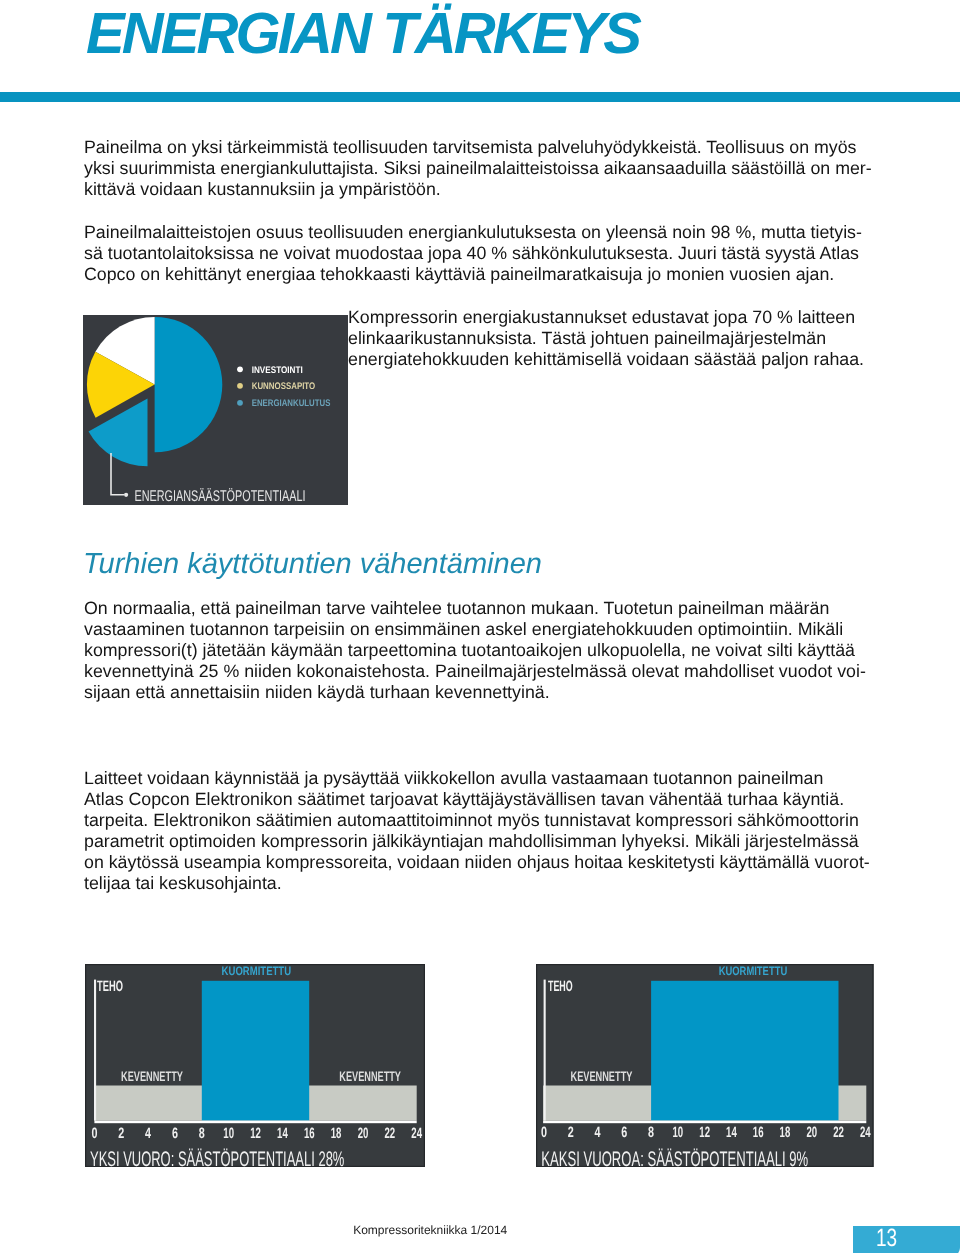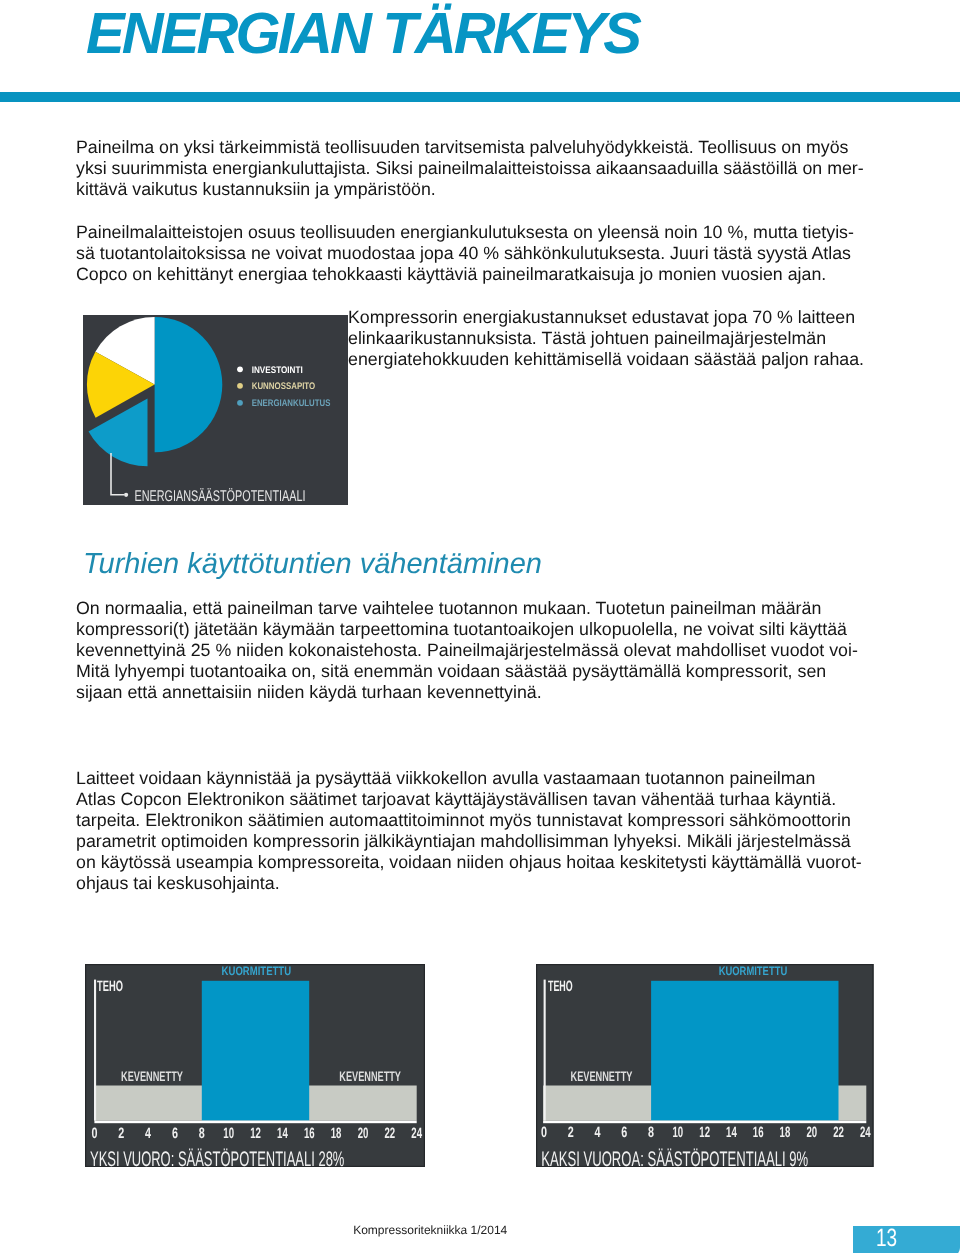--- a/index.html
+++ b/index.html
@@ -1,21 +1,21 @@
 <!DOCTYPE html>
 <html><head>
 <meta charset="utf-8">
 <style>
   html,body{margin:0;padding:0;}
   body{width:960px;height:1258px;background:#ffffff;font-family:"Liberation Sans",sans-serif;-webkit-font-smoothing:antialiased;text-rendering:geometricPrecision;}
   .page{position:relative;width:960px;height:1258px;overflow:hidden;background:#fff;border-radius:11px;}
   .page{filter:opacity(1);}
   .title{position:absolute;left:86px;top:0px;font-size:58px;font-weight:bold;font-style:italic;color:#0795c4;letter-spacing:-2.9px;white-space:nowrap;}
   .rule{position:absolute;left:0;top:92px;width:960px;height:10px;background:#0893c0;}
-  .para{position:absolute;left:76px;width:800px;color:#161616;font-size:17.8px;}
+  .para{position:absolute;left:84px;width:800px;color:#161616;font-size:17.8px;}
   .para .ln{display:block;height:21px;line-height:21px;white-space:nowrap;}
   .subhead{position:absolute;left:83px;color:#1f8bb0;font-style:italic;font-size:29px;white-space:nowrap;line-height:24px;}
   .footer-text{position:absolute;font-size:12px;color:#222;white-space:nowrap;}
   .pagebox{position:absolute;background:#34abd4;}
     .pagenum{position:absolute;color:#fff;font-size:25px;transform:scaleX(0.76);transform-origin:left top;}
   .figure{position:absolute;}
   .pie-legend-label{font-family:"Liberation Sans",sans-serif;font-size:9.6px;font-weight:bold;}
     .pie-callout-label{font-family:"Liberation Sans",sans-serif;font-size:15.5px;fill:#e4e4e4;}
   .bc-title{font-family:"Liberation Sans",sans-serif;font-size:12.3px;font-weight:bold;}
   .bc-axislabel{font-family:"Liberation Sans",sans-serif;font-size:15px;font-weight:bold;}
@@ -26,52 +26,52 @@
 </head>
 <body>
 
 <div class="page">
   <div class="title">ENERGIAN TÄRKEYS</div>
   <div class="rule"></div>
 
   <div class="para" style="top:137px">
     <span class="ln">Paineilma on yksi tärkeimmistä teollisuuden tarvitsemista palveluhyödykkeistä. Teollisuus on myös</span>
     <span class="ln">yksi suurimmista energiankuluttajista. Siksi paineilmalaitteistoissa aikaansaaduilla säästöillä on mer-</span>
-    <span class="ln last">kittävä vaikutus kustannuksiin ja ympäristöön.</span>
+    <span class="ln last">kittävä voidaan kustannuksiin ja ympäristöön.</span>
   </div>
 
   <div class="para" style="top:222px">
-    <span class="ln">Paineilmalaitteistojen osuus teollisuuden energiankulutuksesta on yleensä noin 10 %, mutta tietyis-</span>
+    <span class="ln">Paineilmalaitteistojen osuus teollisuuden energiankulutuksesta on yleensä noin 98 %, mutta tietyis-</span>
     <span class="ln">sä tuotantolaitoksissa ne voivat muodostaa jopa 40 % sähkönkulutuksesta. Juuri tästä syystä Atlas</span>
     <span class="ln last">Copco on kehittänyt energiaa tehokkaasti käyttäviä paineilmaratkaisuja jo monien vuosien ajan.</span>
   </div>
 
   <div class="para" style="left:348px;width:520px;top:307px">
     <span class="ln">Kompressorin energiakustannukset edustavat jopa 70 % laitteen</span>
     <span class="ln">elinkaarikustannuksista. Tästä johtuen paineilmajärjestelmän</span>
     <span class="ln last">energiatehokkuuden kehittämisellä voidaan säästää paljon rahaa.</span>
   </div>
 
   <div class="subhead" style="top:552px">Turhien käyttötuntien vähentäminen</div>
 
   <div class="para" style="top:598px">
     <span class="ln">On normaalia, että paineilman tarve vaihtelee tuotannon mukaan. Tuotetun paineilman määrän</span>
+    <span class="ln">vastaaminen tuotannon tarpeisiin on ensimmäinen askel energiatehokkuuden optimointiin. Mikäli</span>
     <span class="ln">kompressori(t) jätetään käymään tarpeettomina tuotantoaikojen ulkopuolella, ne voivat silti käyttää</span>
     <span class="ln">kevennettyinä 25 % niiden kokonaistehosta. Paineilmajärjestelmässä olevat mahdolliset vuodot voi-</span>
-    <span class="ln">Mitä lyhyempi tuotantoaika on, sitä enemmän voidaan säästää pysäyttämällä kompressorit, sen</span>
     <span class="ln last">sijaan että annettaisiin niiden käydä turhaan kevennettyinä.</span>
   </div>
 
   <div class="para" style="top:768px">
     <span class="ln">Laitteet voidaan käynnistää ja pysäyttää viikkokellon avulla vastaamaan tuotannon paineilman</span>
     <span class="ln">Atlas Copcon Elektronikon säätimet tarjoavat käyttäjäystävällisen tavan vähentää turhaa käyntiä.</span>
     <span class="ln">tarpeita. Elektronikon säätimien automaattitoiminnot myös tunnistavat kompressori sähkömoottorin</span>
     <span class="ln">parametrit optimoiden kompressorin jälkikäyntiajan mahdollisimman lyhyeksi. Mikäli järjestelmässä</span>
     <span class="ln">on käytössä useampia kompressoreita, voidaan niiden ohjaus hoitaa keskitetysti käyttämällä vuorot-</span>
-    <span class="ln last">ohjaus tai keskusohjainta.</span>
+    <span class="ln last">telijaa tai keskusohjainta.</span>
   </div>
 
   <div class="figure pie-figure" style="left:83px;top:315px;width:265px;height:190px">
     <svg width="265" height="190" viewBox="0 0 265 190">
       <rect x="0" y="0" width="265" height="190" fill="#373a3f"></rect>
       <path d="M 71.6 69.6 L 71.6 1.9 A 67.7 67.7 0 0 1 71.6 137.3 Z" fill="#0095c4"></path>
       <path d="M 71.6 69.6 L 12.4 36.8 A 67.7 67.7 0 0 1 71.6 1.9 Z" fill="#ffffff"></path>
       <path d="M 71.6 69.6 L 12.6 102.7 A 67.7 67.7 0 0 1 12.4 36.8 Z" fill="#fcd406"></path>
       <path d="M 64.5 83.5 L 64.5 151.2 A 67.7 67.7 0 0 1 5.5 116.6 Z" fill="#0d9cc9"></path>
       <g>

